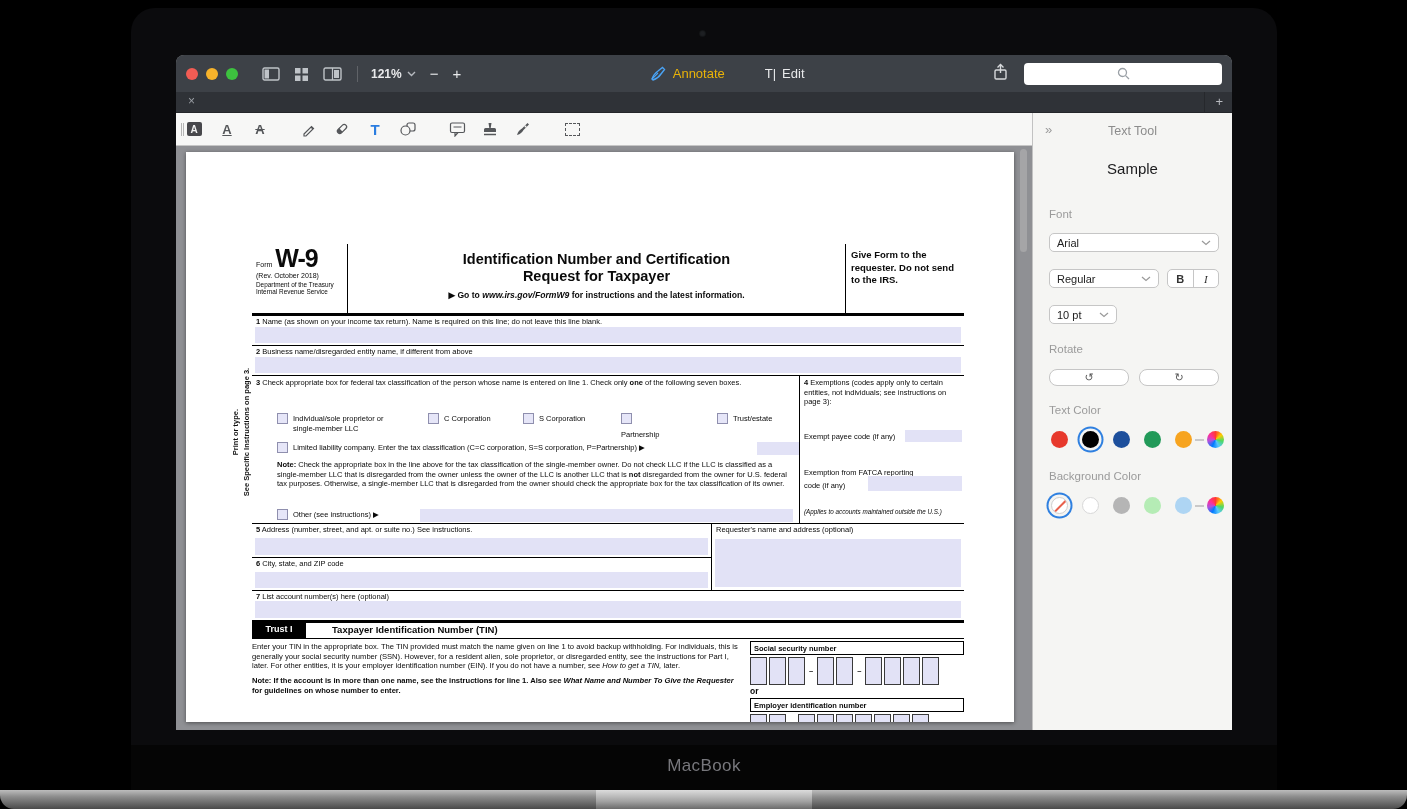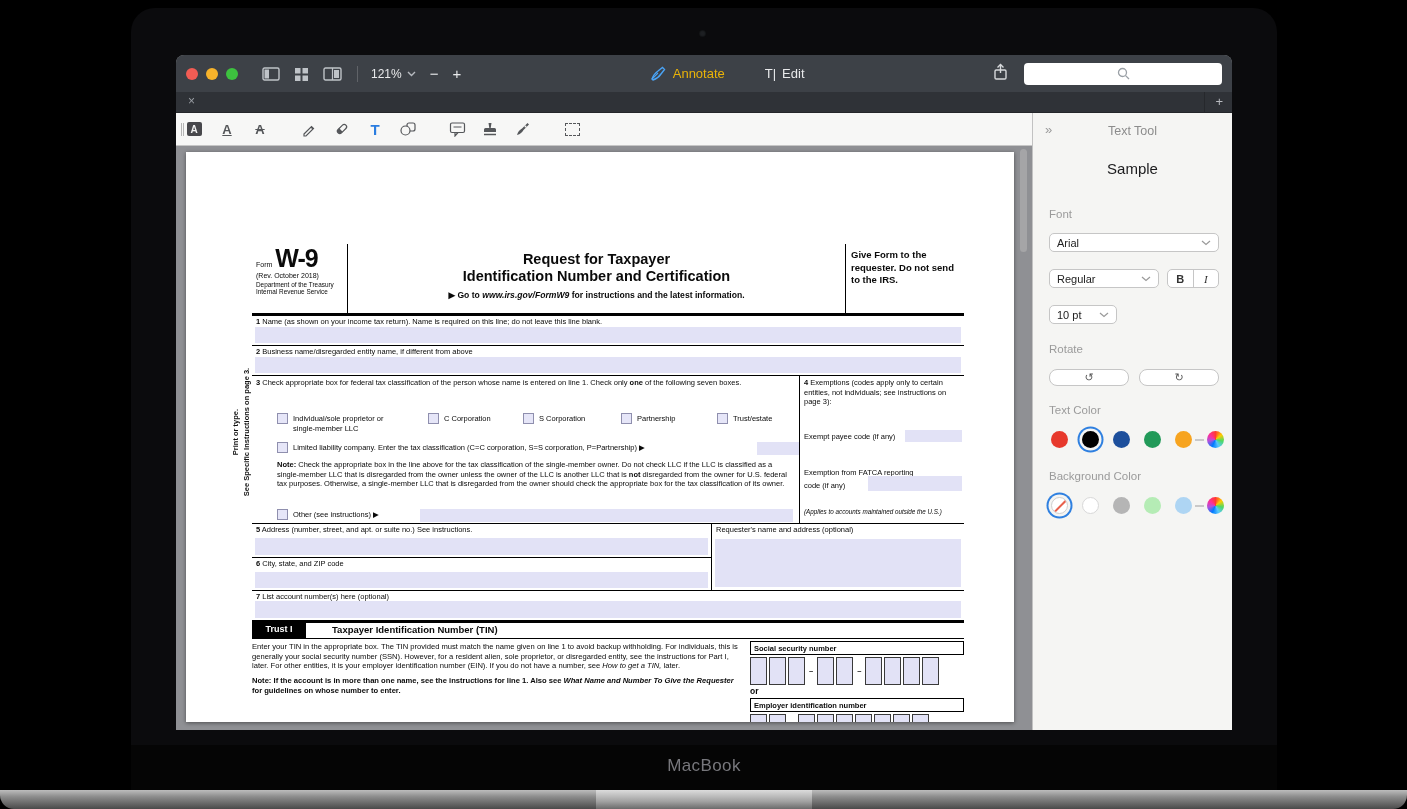--- a/index.html
+++ b/index.html
@@ -25,21 +25,21 @@
          border-radius:8px 8px 0 0; overflow:hidden; background:#8f9094; }
 
   
   .toolbar { position:relative; display:flex; align-items:center; height:37px; background:#3d4147; padding:0 10px; }
   .traffic { display:flex; gap:8px; }
   .tl { width:12px; height:12px; border-radius:50%; }
   .tl.r { background:#f25c54; } .tl.y { background:#f7b32b; } .tl.g { background:#3dc23f; }
   .win-icons { display:flex; gap:14px; margin-left:24px; align-items:center; }
   .win-icons svg { display:block; }
   .tb-divider { width:1px; height:16px; background:rgba(255,255,255,.18); margin-left:15px; }
-  .zoom-group { display:flex; align-items:center; gap:5px; margin-left:13px; color:#e9eaec; font-size:12px; font-weight:normal; }
+  .zoom-group { display:flex; align-items:center; gap:5px; margin-left:13px; color:#e9eaec; font-size:12px; font-weight:bold; }
   .tb-btn { color:#e9eaec; font-size:15px; margin-left:14px; cursor:default; }
   .spacer { flex:1; }
   .mode { display:flex; align-items:center; gap:6px; font-size:13px; }
   .mode.annotate { color:#eab308; }
   .mode.edit { color:#e8e9eb; margin-left:40px; }
   .edit-glyph { font-size:13px; color:#e8e9eb; }
   .share { margin-right:16px; }
   .search-field { width:198px; height:22px; background:#fff; border-radius:4px;
                   display:flex; align-items:center; justify-content:center; }
 
@@ -313,22 +313,22 @@
                     <div class="w9row">
                       <span class="w9word">Form</span>
                       <span class="w9num">W-9</span>
                     </div>
                     <div class="rev">(Rev. October 2018)</div>
                     <div class="dept">Department of the Treasury</div>
                     <div class="dept">Internal Revenue Service</div>
                   </div>
                   <div class="hc2">
                     <div class="ftitle">
+                      <div>Identification Number and Certification</div>
                       <div>Request for Taxpayer</div>
-                      <div>Identification Number and Certification</div>
                     </div>
                     <div class="goto"><span>▶ Go to </span><i>www.irs.gov/FormW9</i><span> for instructions and the latest information.</span></div>
                   </div>
                   <div class="hc3">Give Form to the requester. Do not send to the IRS.</div>
                 </div>
 
                 <div class="frow r30">
                   <span class="num">1</span> <span>Name (as shown on your income tax return). Name is required on this line; do not leave this line blank.</span>
                   <div class="ffield lav"></div>
                 </div>
@@ -347,21 +347,21 @@
                       <span class="lbl"><span>Individual/sole proprietor or</span><br><span>single-member LLC</span></span>
                     </div>
                     <div class="cbg" style="left:176px; top:37px;">
                       <span class="cb"></span>
                       <span class="lbl">C Corporation</span>
                     </div>
                     <div class="cbg" style="left:271px; top:37px;">
                       <span class="cb"></span>
                       <span class="lbl">S Corporation</span>
                     </div>
-                    <div class="cbg" style="left:369px; top:37px;">
+                    <div class="cbg" style="left:369px; top:37px;flex-direction:column;">
                       <span class="cb"></span>
                       <span class="lbl">Partnership</span>
                     </div>
                     <div class="cbg" style="left:465px; top:37px;">
                       <span class="cb"></span>
                       <span class="lbl">Trust/estate</span>
                     </div>
 
                     <div class="cbg" style="left:25px; top:66px; right:46px;">
                       <span class="cb"></span>

